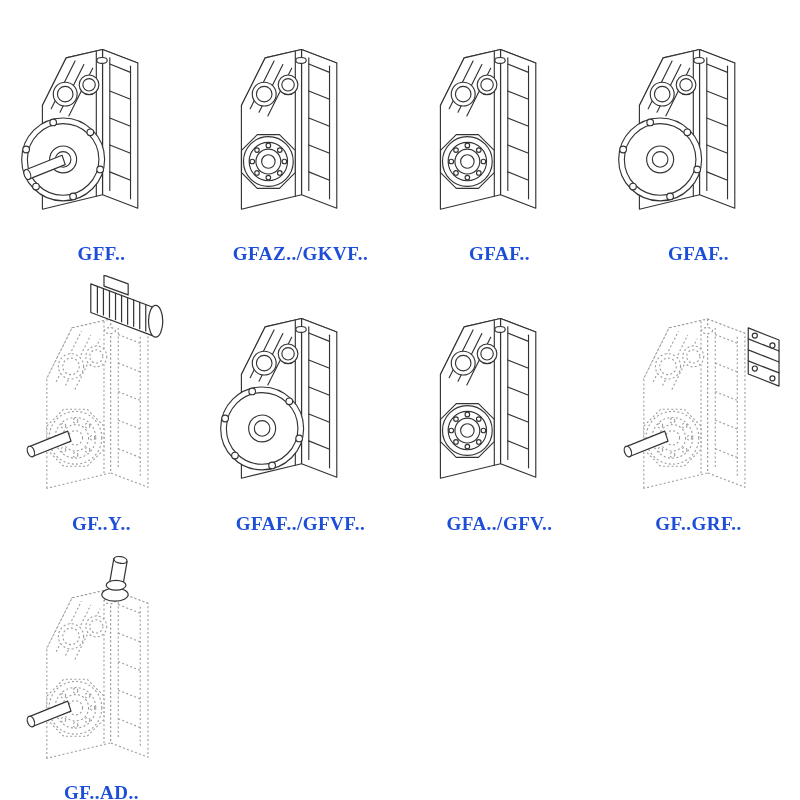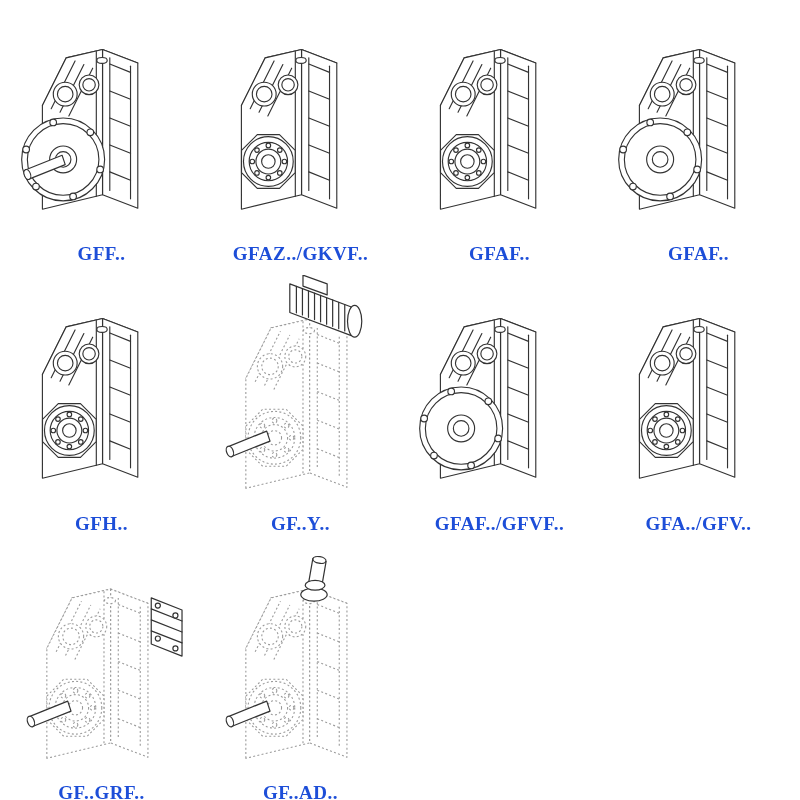--- a/index.html
+++ b/index.html
@@ -170,30 +170,20 @@
     <svg class="draw" viewBox="0 0 190 228">
       <g class="solid">
         <use href="#gb-body"></use>
         <use href="#gb-bores"></use>
         <use href="#gb-flange"></use>
       </g>
     </svg>
     <figcaption class="label">GFAF..</figcaption>
   </figure>
 
-  <figure class="cell">
-    <svg class="draw" viewBox="0 0 190 228">
-      <g class="solid">
-        <use href="#gb-body"></use>
-        <use href="#gb-bores"></use>
-        <use href="#gb-bearing"></use>
-      </g>
-    </svg>
-    <figcaption class="label">GFH..</figcaption>
-  </figure>
 
 
 
   <figure class="cell">
     <svg class="draw" viewBox="0 0 190 228">
       <g transform="translate(2,-2) scale(1.06)">
         <g class="dashed">
           <use href="#gb-body"></use>
           <use href="#gb-bores"></use>
           <use href="#gb-bearing"></use>

